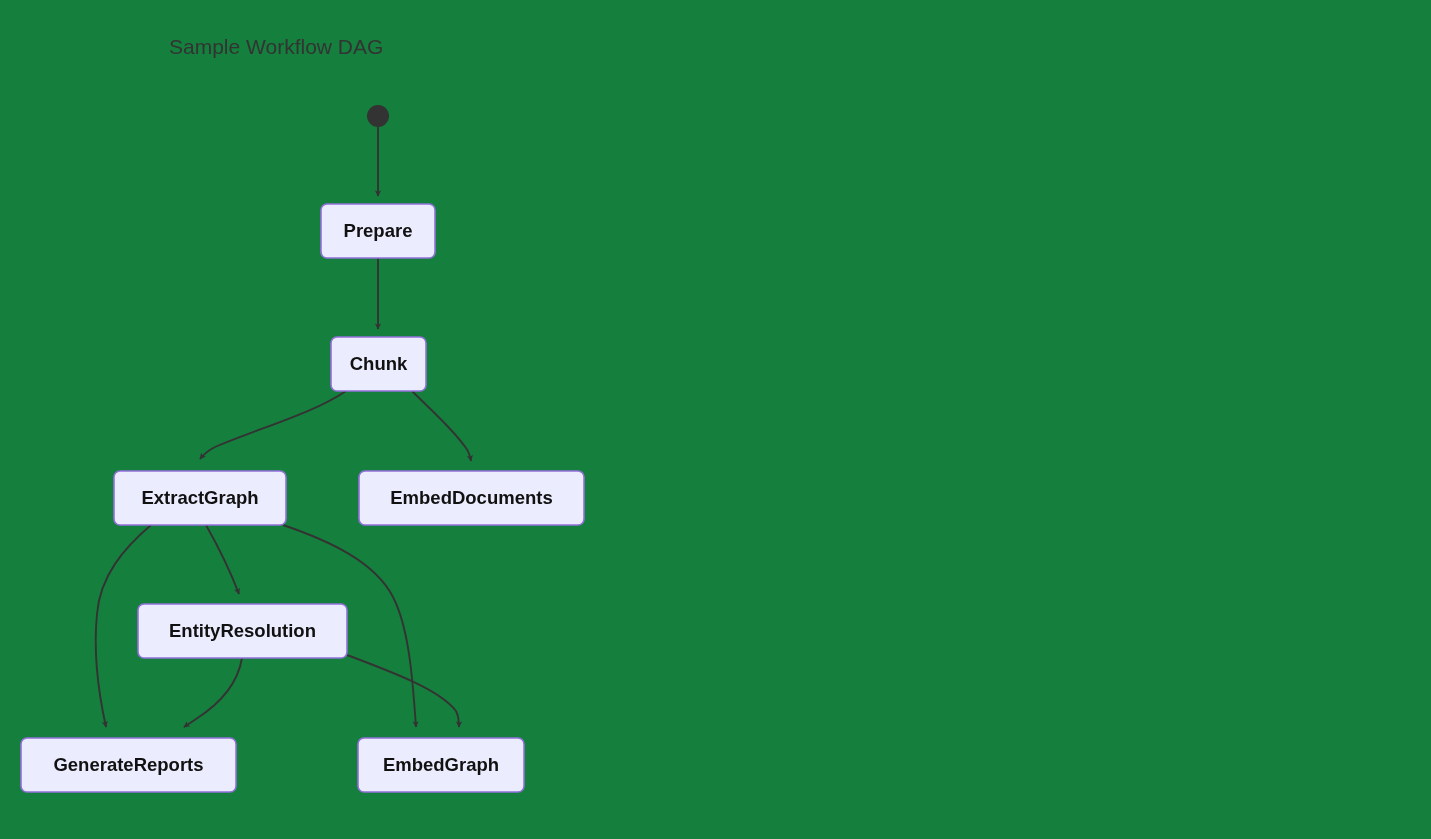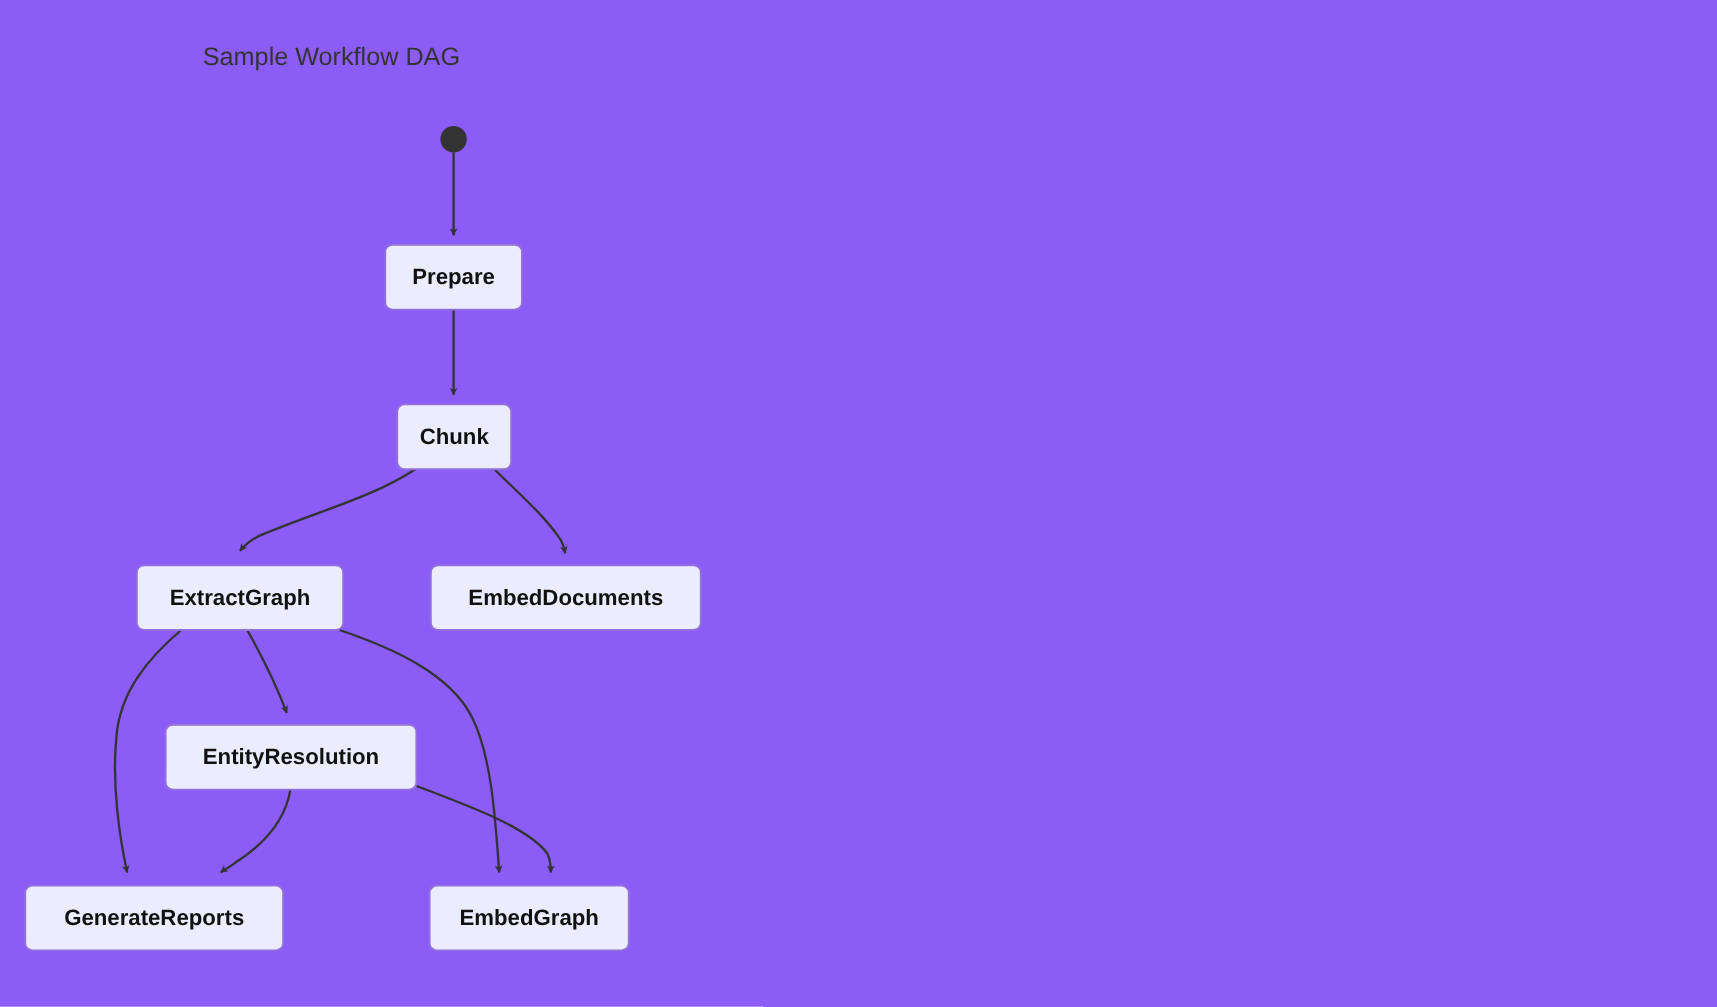--- a/index.html
+++ b/index.html
@@ -50,21 +50,21 @@
   }
   .edge-path {
     fill: none;
     stroke: #333333;
     stroke-width: 1.9px;
   }
 </style>
 </head>
 <body>
 
-<div id="diagram-root" style="background: #8b5cf6;">
+<div id="diagram-root" style="background: #15803d;">
   <svg id="dag-svg" viewBox="0 0 1431 839">
     <defs>
       <marker id="arrowhead" viewBox="0 0 12 12" refX="10" refY="6" markerWidth="7.5" markerHeight="7.5" orient="auto-start-reverse" markerUnits="userSpaceOnUse">
         <path d="M 1 1 L 11 6 L 1 11 L 3.2 6 z" fill="#333333"></path>
       </marker>
     </defs>
 
     <text class="diagram-title" id="title-text" x="169" y="54" fill="#333333">Sample Workflow DAG</text>
 
     <g id="edges-layer">

